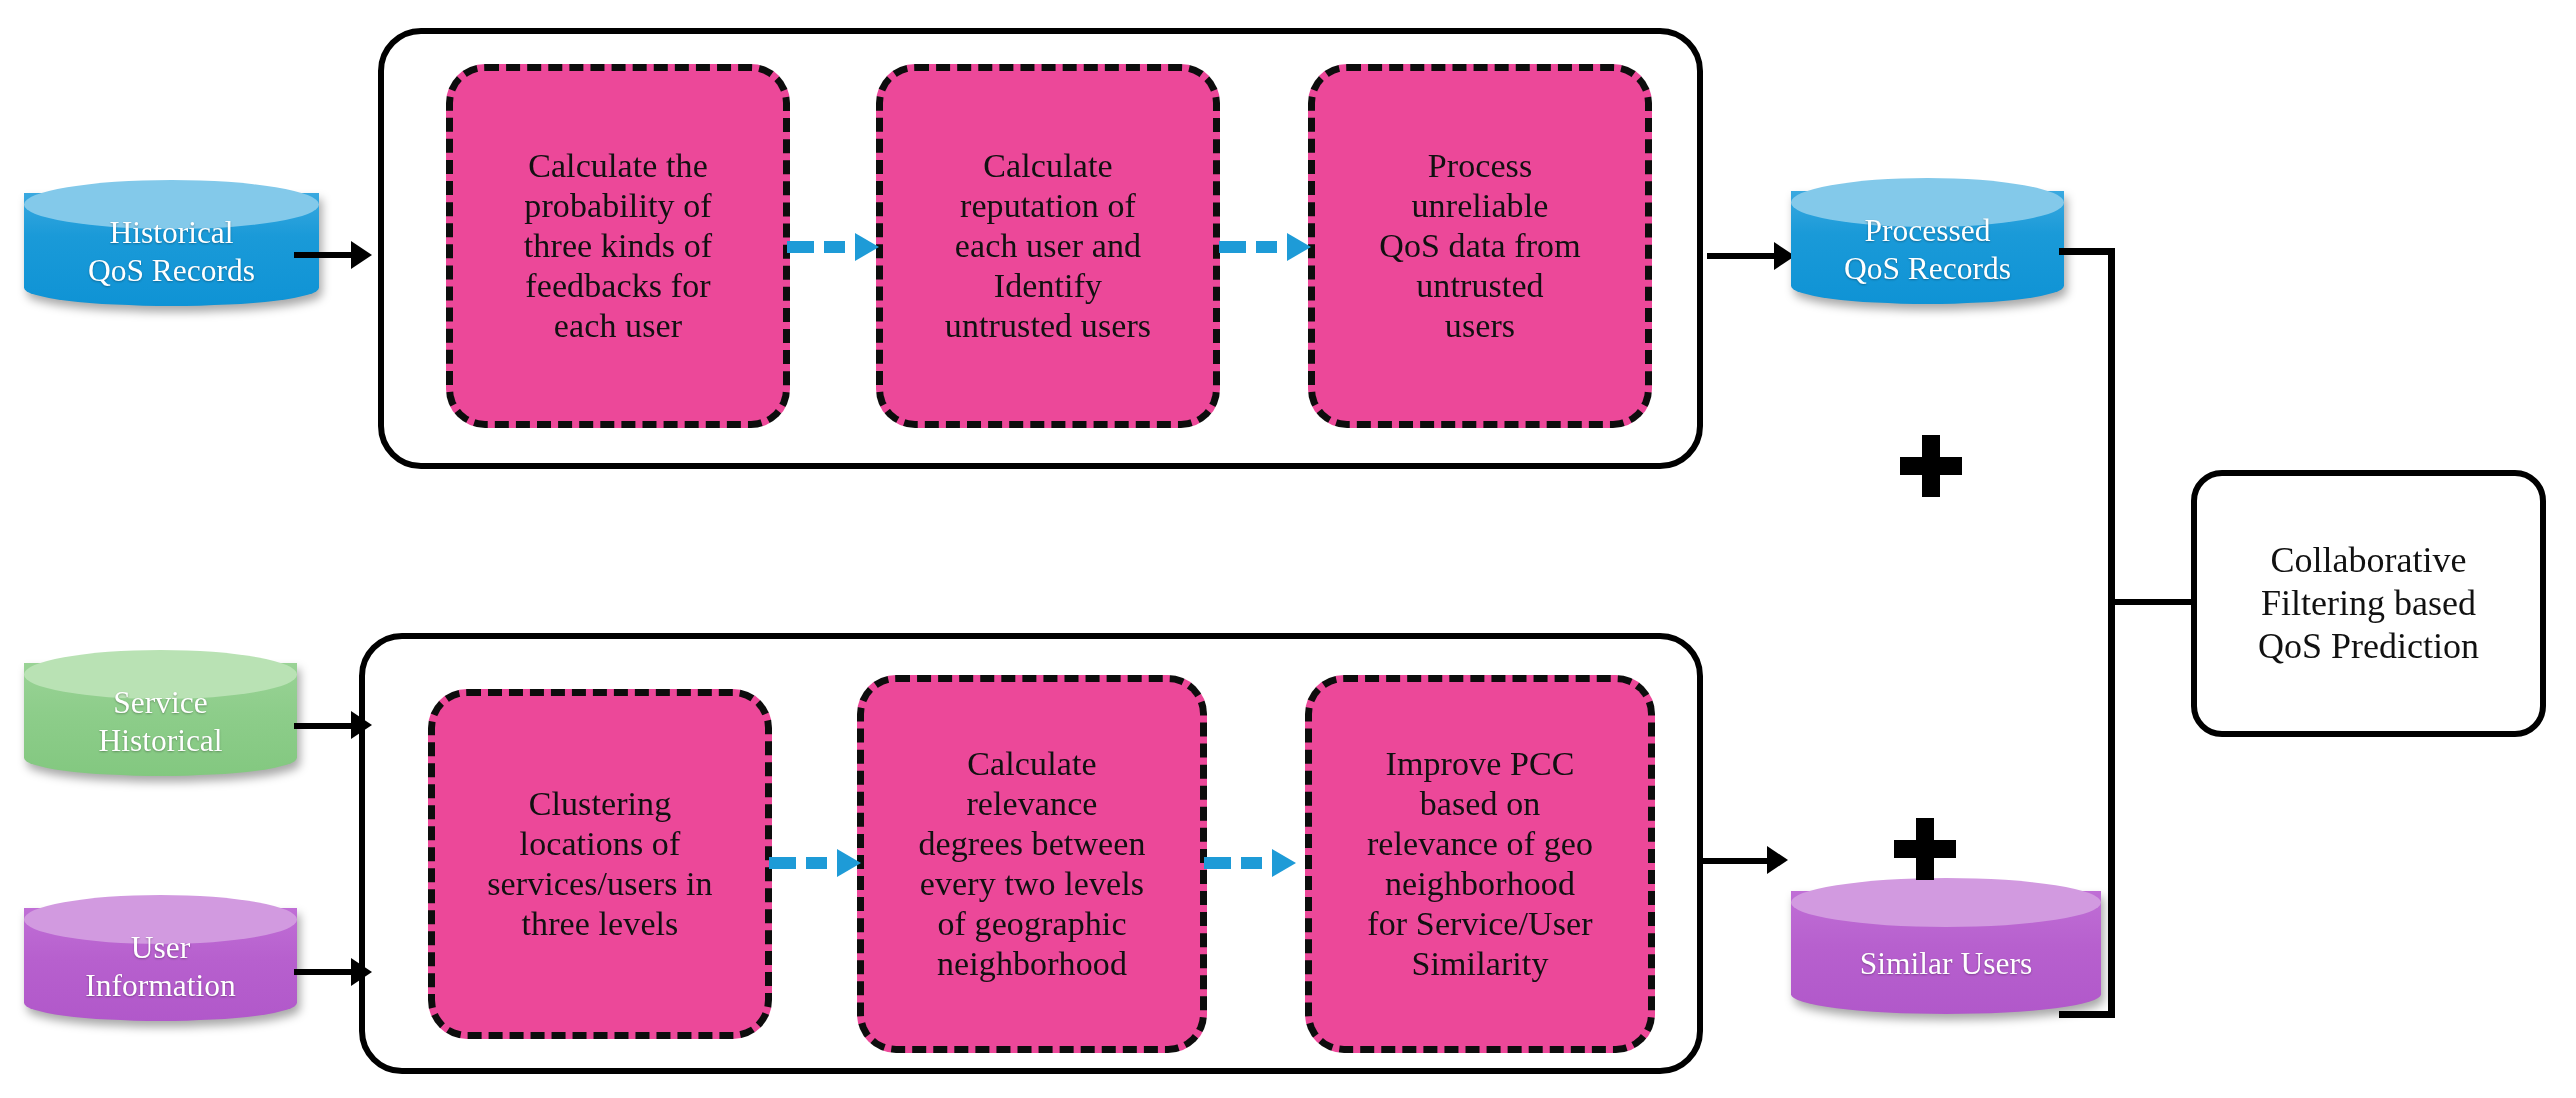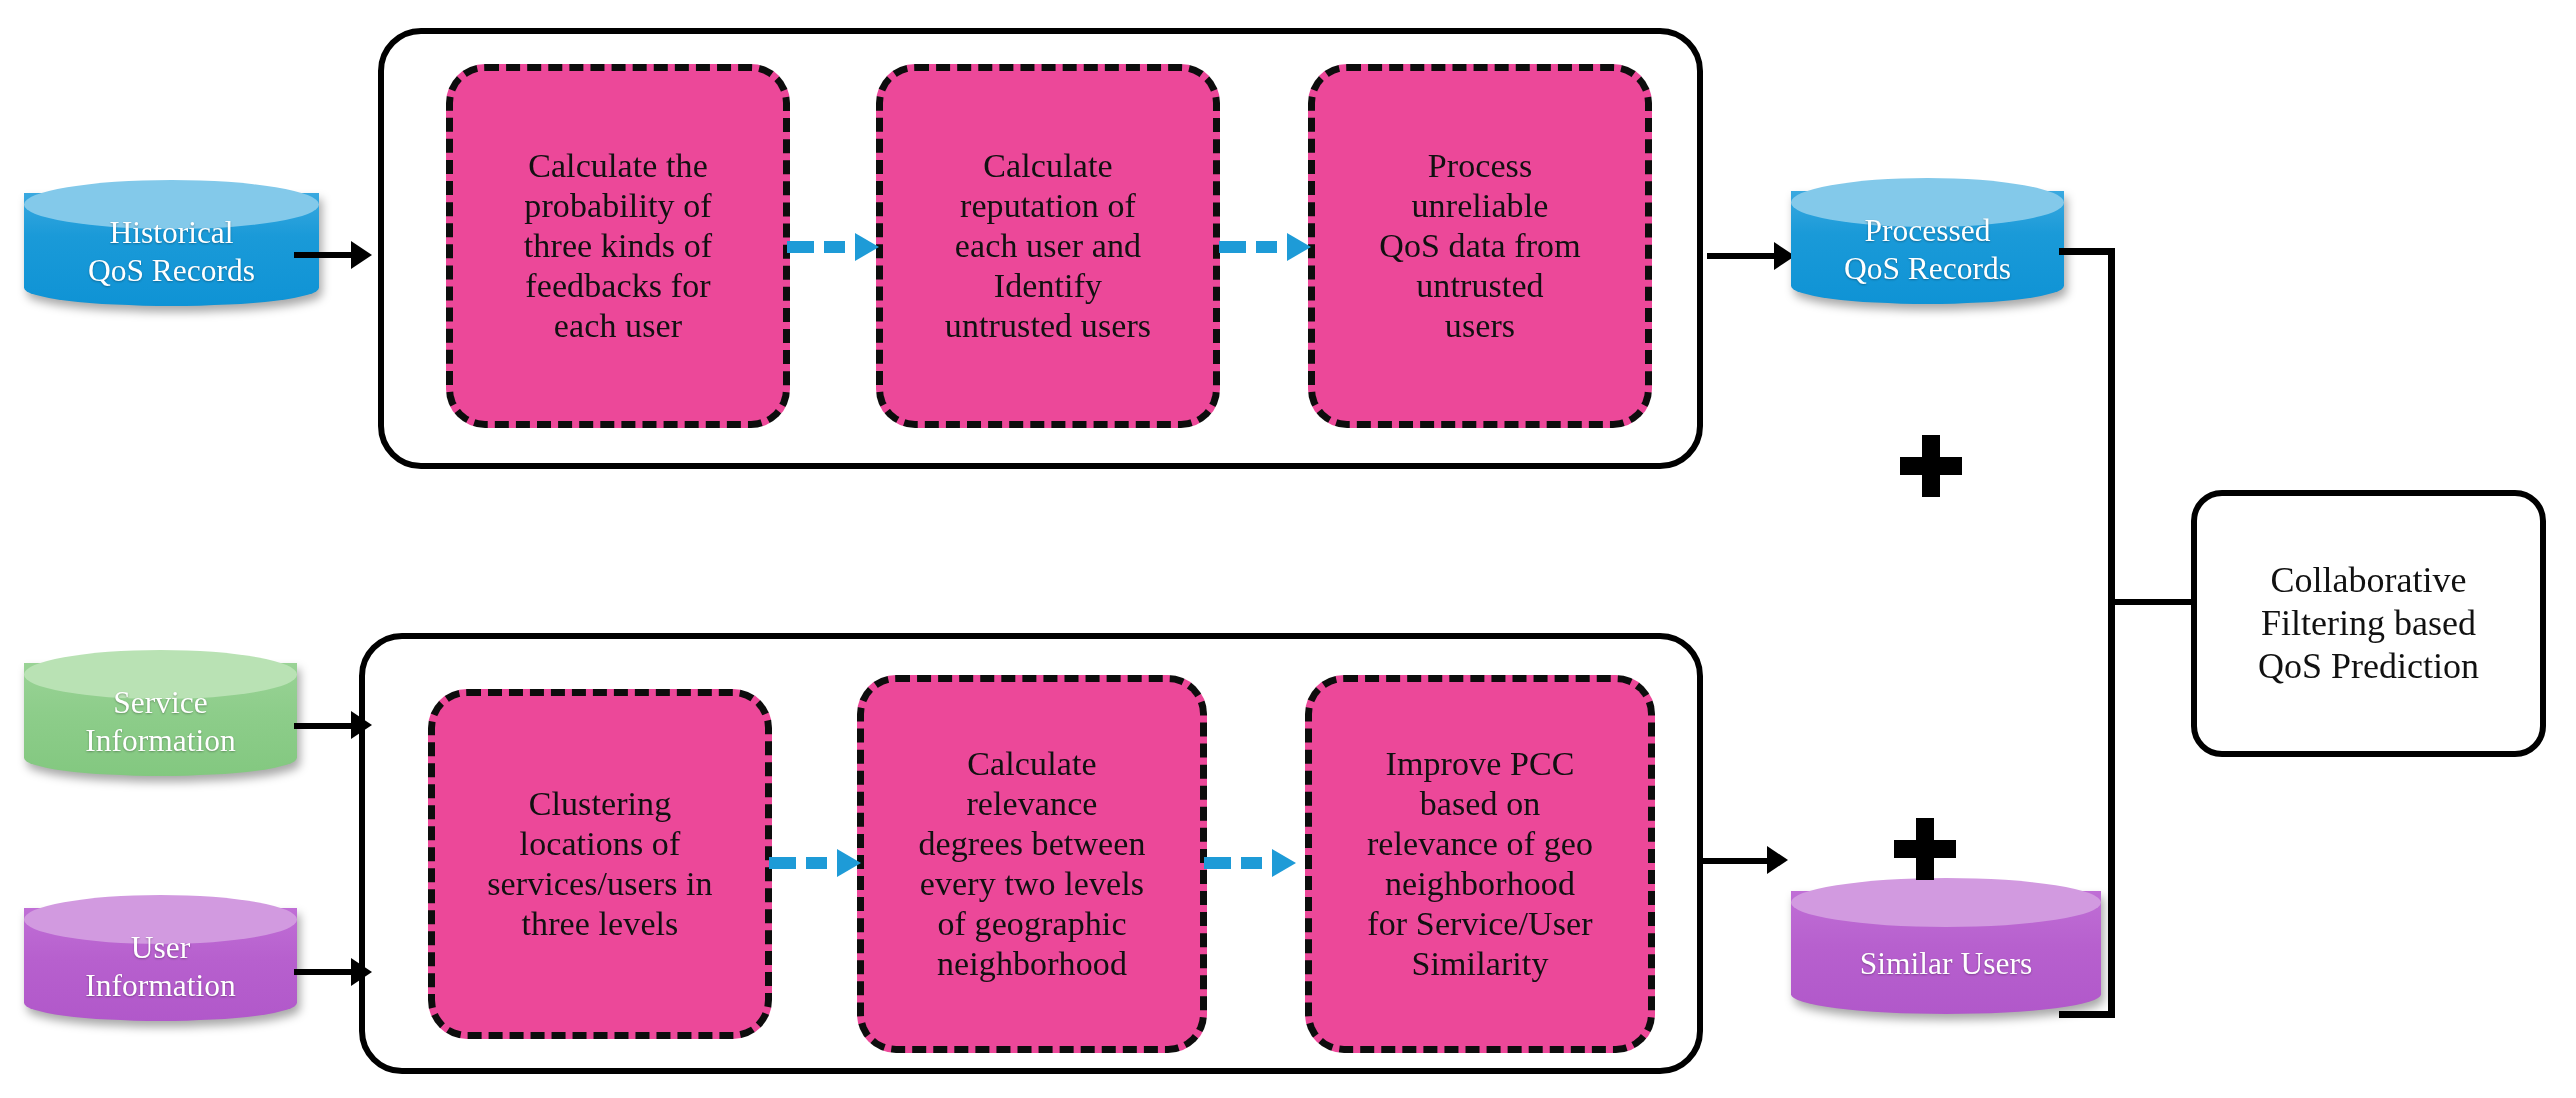--- a/index.html
+++ b/index.html
@@ -225,21 +225,21 @@
     <div class="body"></div>
     <div class="top"></div>
     <div class="label">Historical
 QoS Records</div>
   </div>
 
   <div class="cyl green" style="left:24px;top:650px;width:273px;height:126px;">
     <div class="body"></div>
     <div class="top"></div>
     <div class="label">Service
-Information</div>
+Historical</div>
   </div>
 
   <div class="cyl purple" style="left:24px;top:895px;width:273px;height:126px;">
     <div class="body"></div>
     <div class="top"></div>
     <div class="label">User
 Information</div>
   </div>
 
   <div class="arrow-line" style="left:294px;top:252px;width:64px;"></div>
@@ -281,20 +281,20 @@
   </div>
 
   <div class="conn" style="left:2059px;top:248px;width:56px;height:7px;"></div>
 
   <div class="conn" style="left:2108px;top:248px;width:7px;height:769px;"></div>
 
   <div class="conn" style="left:2059px;top:1011px;width:56px;height:7px;"></div>
 
   <div class="conn" style="left:2108px;top:599px;width:87px;height:6.3px;"></div>
 
-  <div class="final-box" style="left:2191px;top:470px;width:355px;height:267px;margin-top:20px;">
+  <div class="final-box" style="left:2191px;top:470px;width:355px;height:267px;">
     <div class="t">Collaborative
 Filtering based
 QoS Prediction</div>
   </div>
 
 </div>
 
 
 </body></html>

